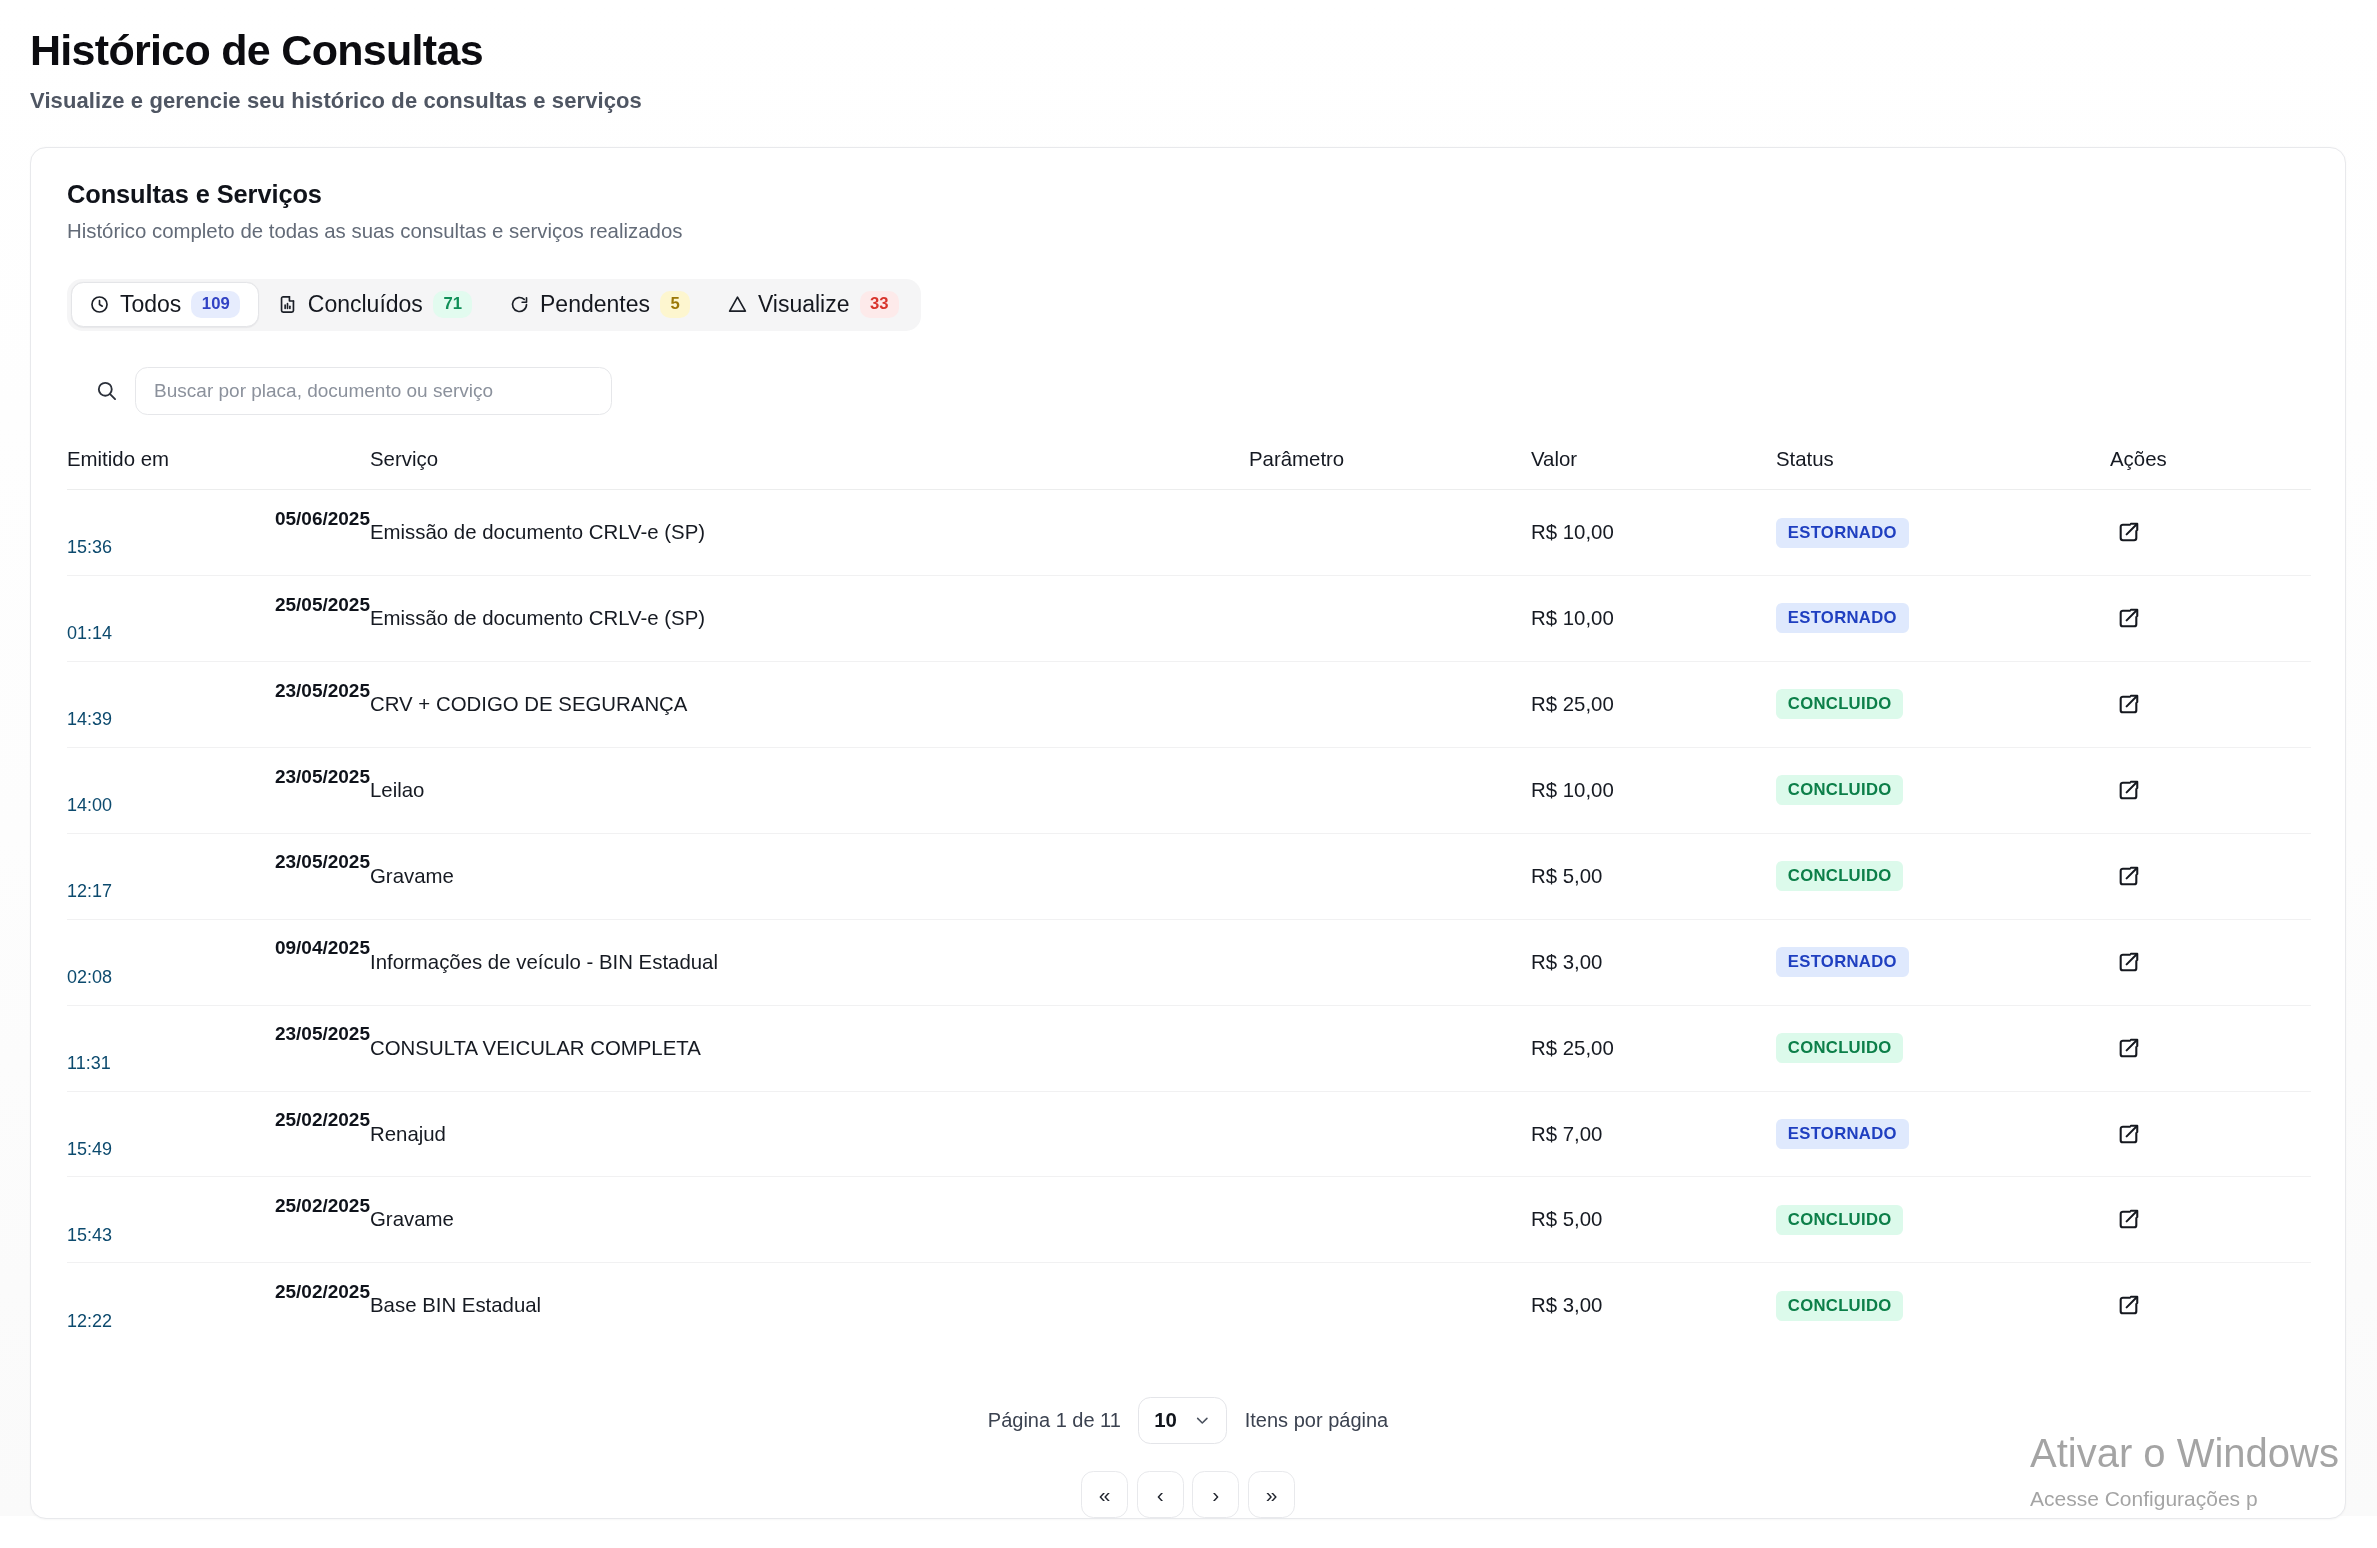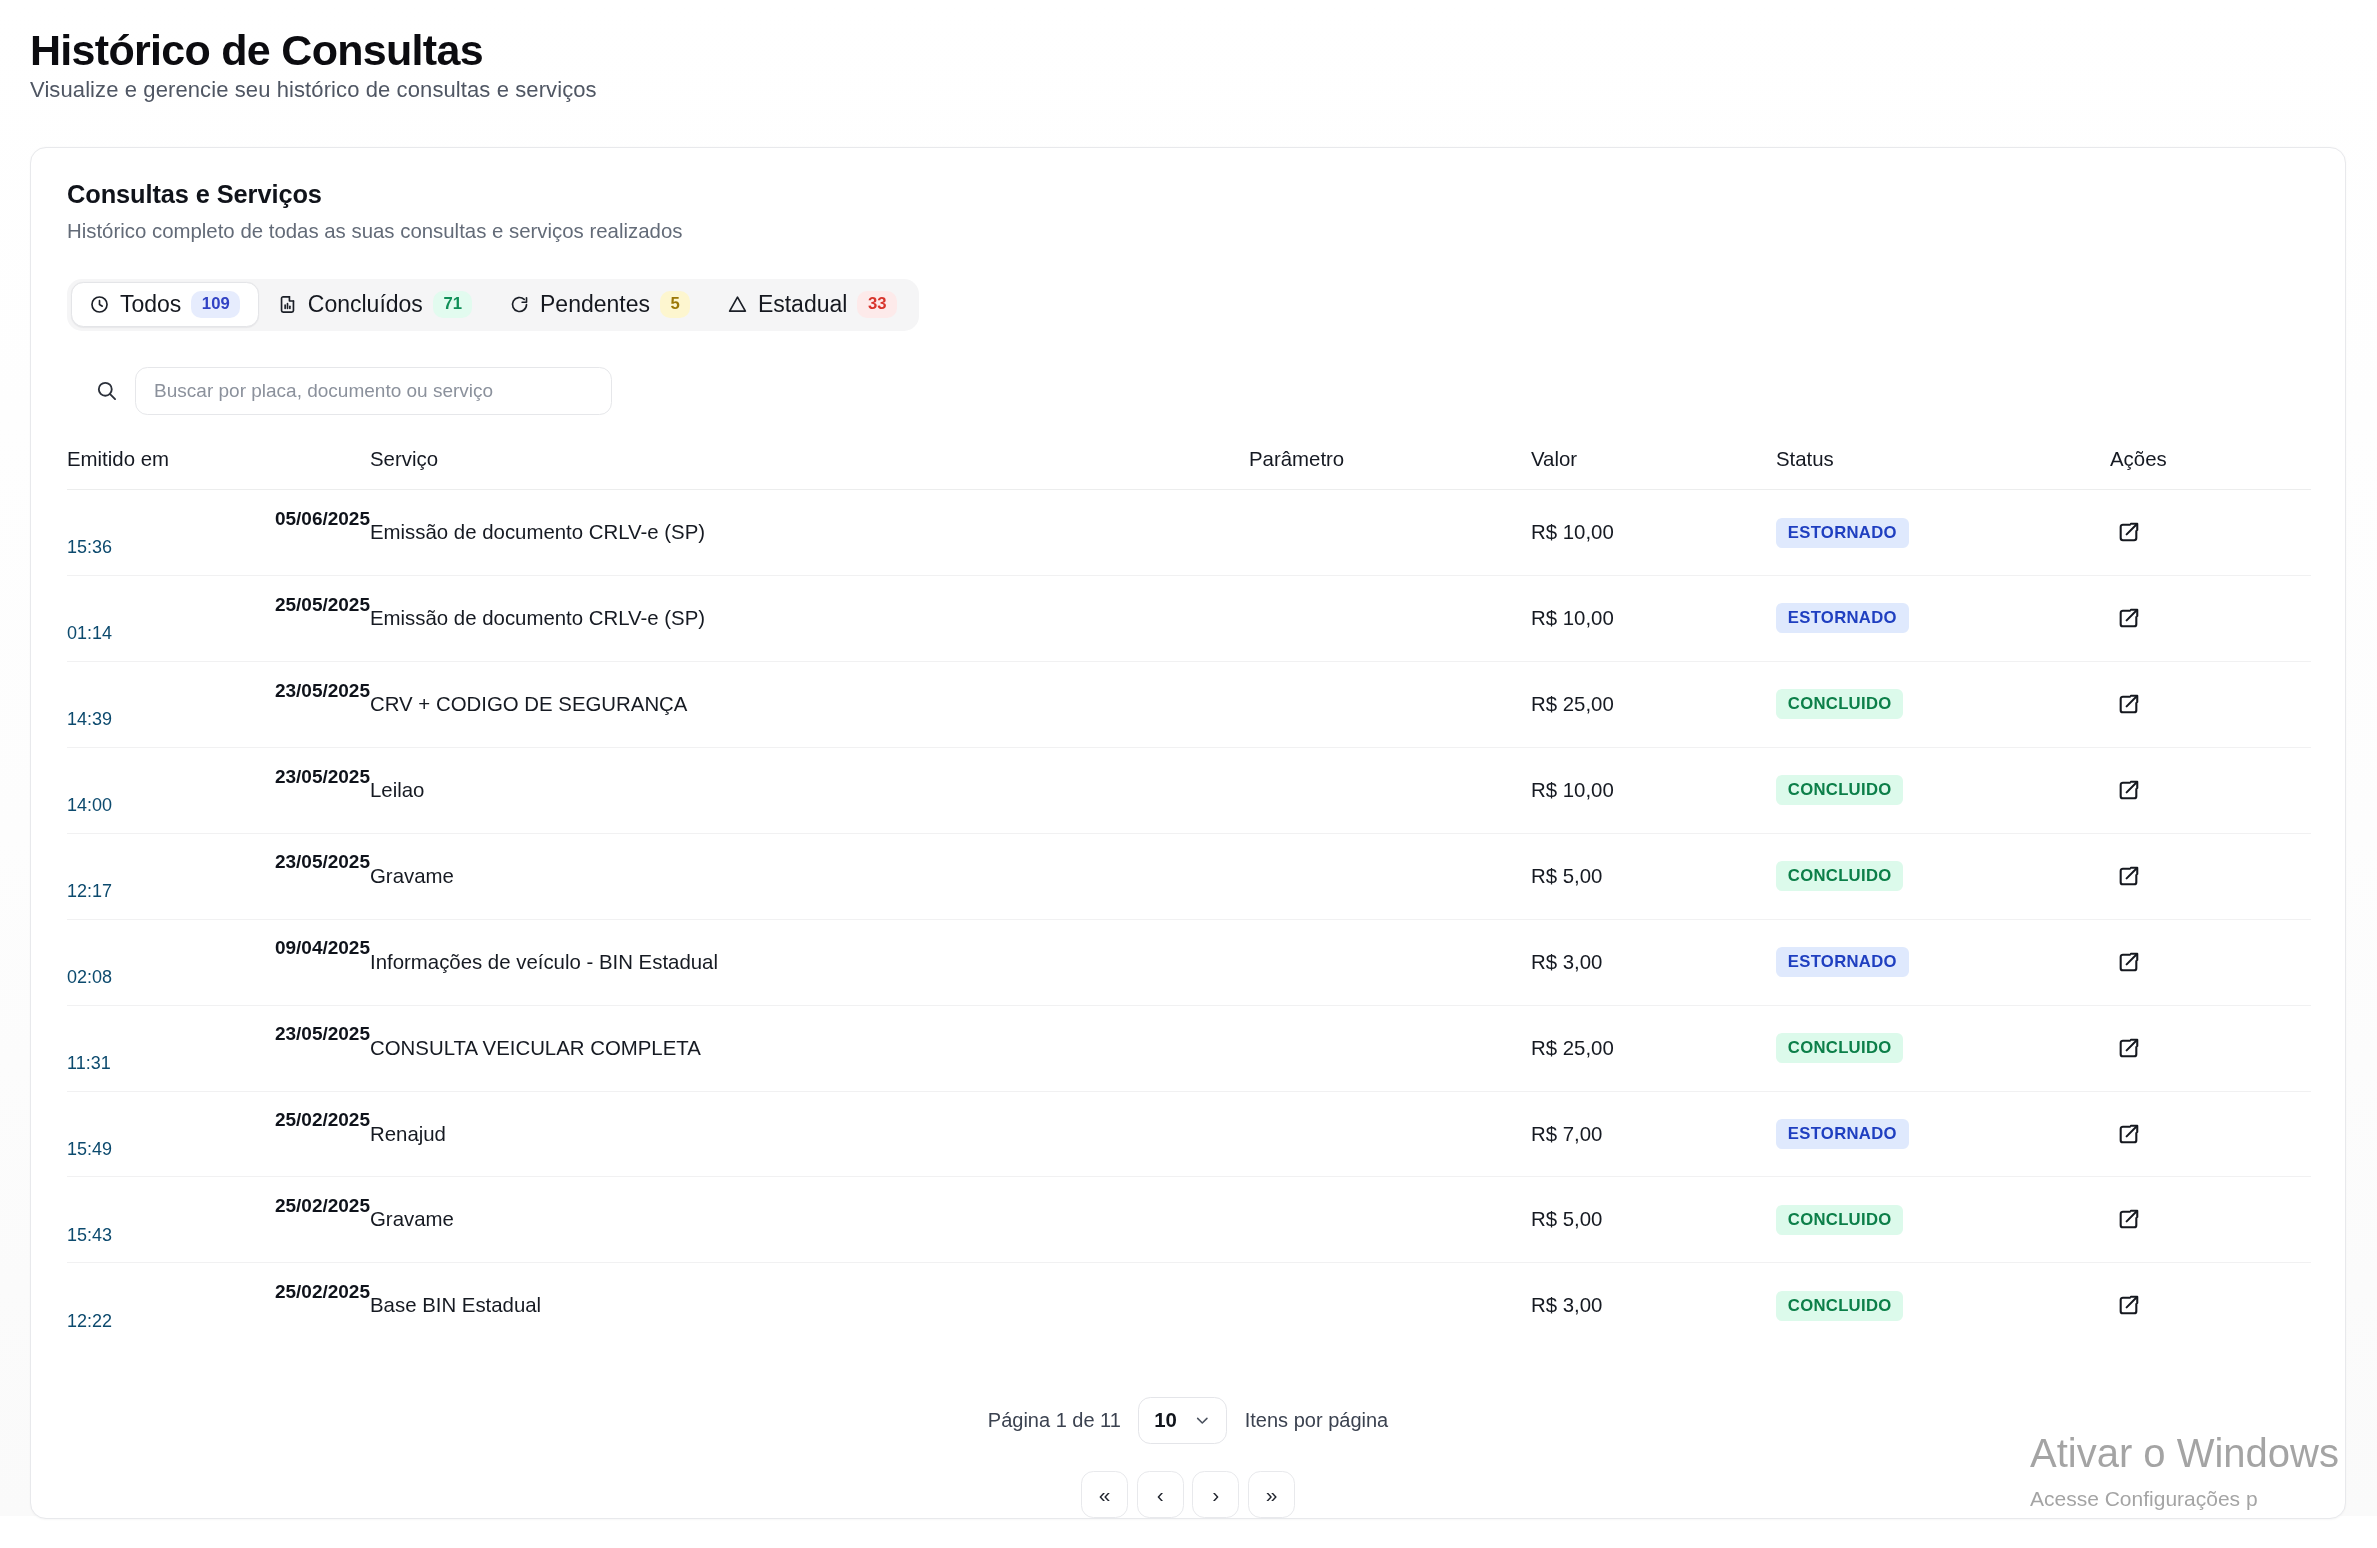--- a/index.html
+++ b/index.html
@@ -25,23 +25,23 @@
 
   .page-title {
     font-size: 43px;
     font-weight: 700;
     letter-spacing: -0.7px;
     color: #0c0c10;
     line-height: 1.12;
   }
 
   .page-subtitle {
-    margin-top: 3px;
+    margin-top: 14px;
     font-size: 22px;
-    font-weight: 400;
+    font-weight: 700;
     color: #4f5663;
     letter-spacing: 0.1px;
   }
 
   
   .card {
     position: absolute;
     left: 30px;
     top: 147px;
     width: 2316px;
@@ -328,21 +328,21 @@
           </span>
           <span class="tab-label">Pendentes</span>
           <span class="tab-badge badge-yellow">5</span>
         </div>
         <div class="tab">
           <span class="tab-icon">
             <svg viewBox="0 0 24 24" fill="none" stroke="#1b1f27" stroke-width="1.9" stroke-linecap="round" stroke-linejoin="round">
               <path d="M12 3.6 21 19.6H3z"></path>
             </svg>
           </span>
-          <span class="tab-label">Estadual</span>
+          <span class="tab-label">Visualize</span>
           <span class="tab-badge badge-red">33</span>
         </div>
       </div>
 
     
     <div class="search-row">
       <span class="search-icon">
         <svg viewBox="0 0 24 24" fill="none" stroke="#2b303a" stroke-width="1.9" stroke-linecap="round">
           <circle cx="10.5" cy="10.5" r="6.6"></circle>
           <line x1="15.4" y1="15.4" x2="20.5" y2="20.5"></line>

